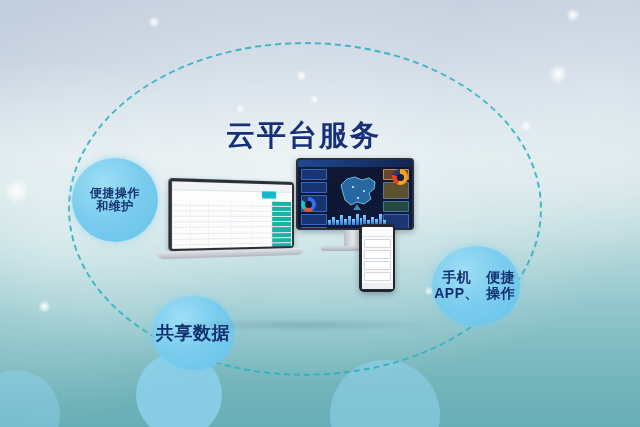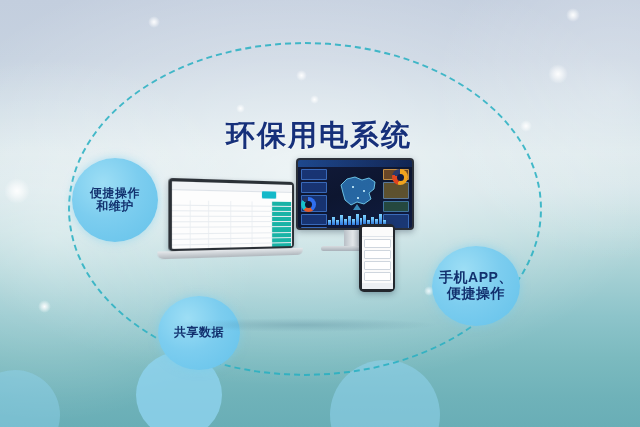--- a/index.html
+++ b/index.html
@@ -146,36 +146,36 @@
 
   <div class="botcircle" style="left:136px;top:352px;width:86px;height:86px;"></div>
   <div class="botcircle" style="left:330px;top:360px;width:110px;height:110px;opacity:.55;"></div>
   <div class="botcircle" style="left:-30px;top:370px;width:90px;height:90px;opacity:.45;"></div>
 
   <div class="ring"></div>
 
 
 
 
-  <div class="bubble" style="left:432px;top:246px;width:88px;height:80px;font-size:14px;flex-direction:column;">
+  <div class="bubble" style="left:432px;top:246px;width:88px;height:80px;font-size:14px;flex-direction:row;">
     <span>手机APP、</span>
     <span>便捷操作</span>
   </div>
 
 
-  <div class="bubble" style="left:158px;top:296px;width:82px;height:74px;font-size:12px;">
+  <div class="bubble" style="left:152px;top:296px;width:82px;height:74px;font-size:18px;">
     <span>共享数据</span>
   </div>
 
   <div class="bubble" style="left:72px;top:158px;width:86px;height:84px;font-size:12px;flex-direction:column;">
     <span>便捷操作</span>
     <span>和维护</span>
   </div>
 
-  <div id="title">环保用电系统</div>
+  <div id="title">云平台服务</div>
 
   <div class="shadow"></div>
 
   <div id="devices">
 
     <div class="mon">
       <div class="mon-screen">
         <div class="dsh-top"></div>
 
         <div class="dsh-col left">

